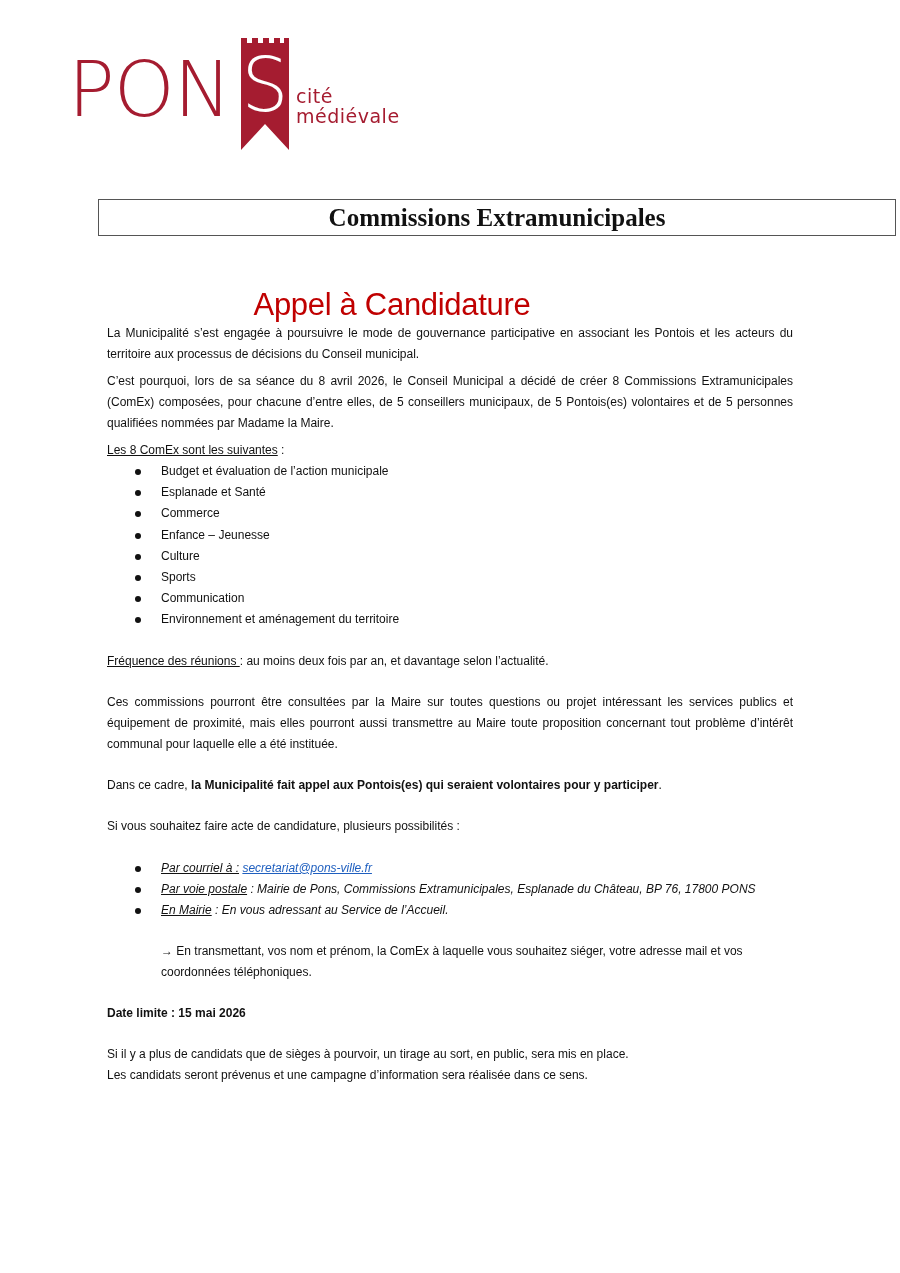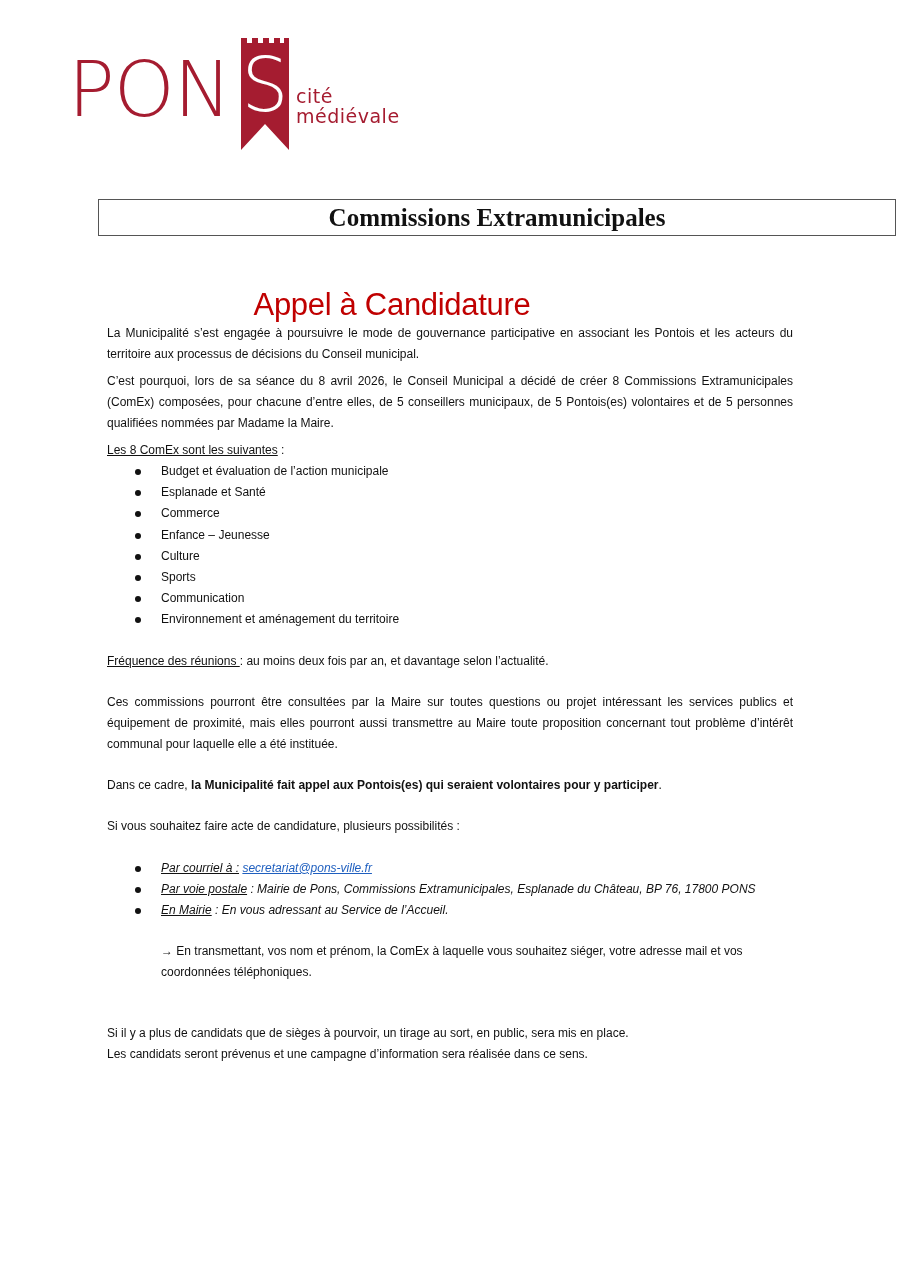--- a/index.html
+++ b/index.html
@@ -223,19 +223,20 @@
       <li><span class="u">Par voie postale</span><span> : Mairie de Pons, Commissions Extramunicipales, Esplanade du Château, BP 76, 17800 PONS</span></li>
       <li><span class="u">En Mairie</span><span> : En vous adressant au Service de l’Accueil.</span></li>
     </ul>
 
     <div class="gap-20"></div>
 
     <p class="arrow-block">→ En transmettant, vos nom et prénom, la ComEx à laquelle vous souhaitez siéger, votre adresse mail et vos coordonnées téléphoniques.</p>
 
     <div class="gap-20"></div>
 
+    <p class="b">Date limite : 15 mai 2026</p>
 
     <div class="gap-20"></div>
 
     <p>Si il y a plus de candidats que de sièges à pourvoir, un tirage au sort, en public, sera mis en place.</p>
     <p>Les candidats seront prévenus et une campagne d’information sera réalisée dans ce sens.</p>
   </div>
 </div>
 
 </body></html>

